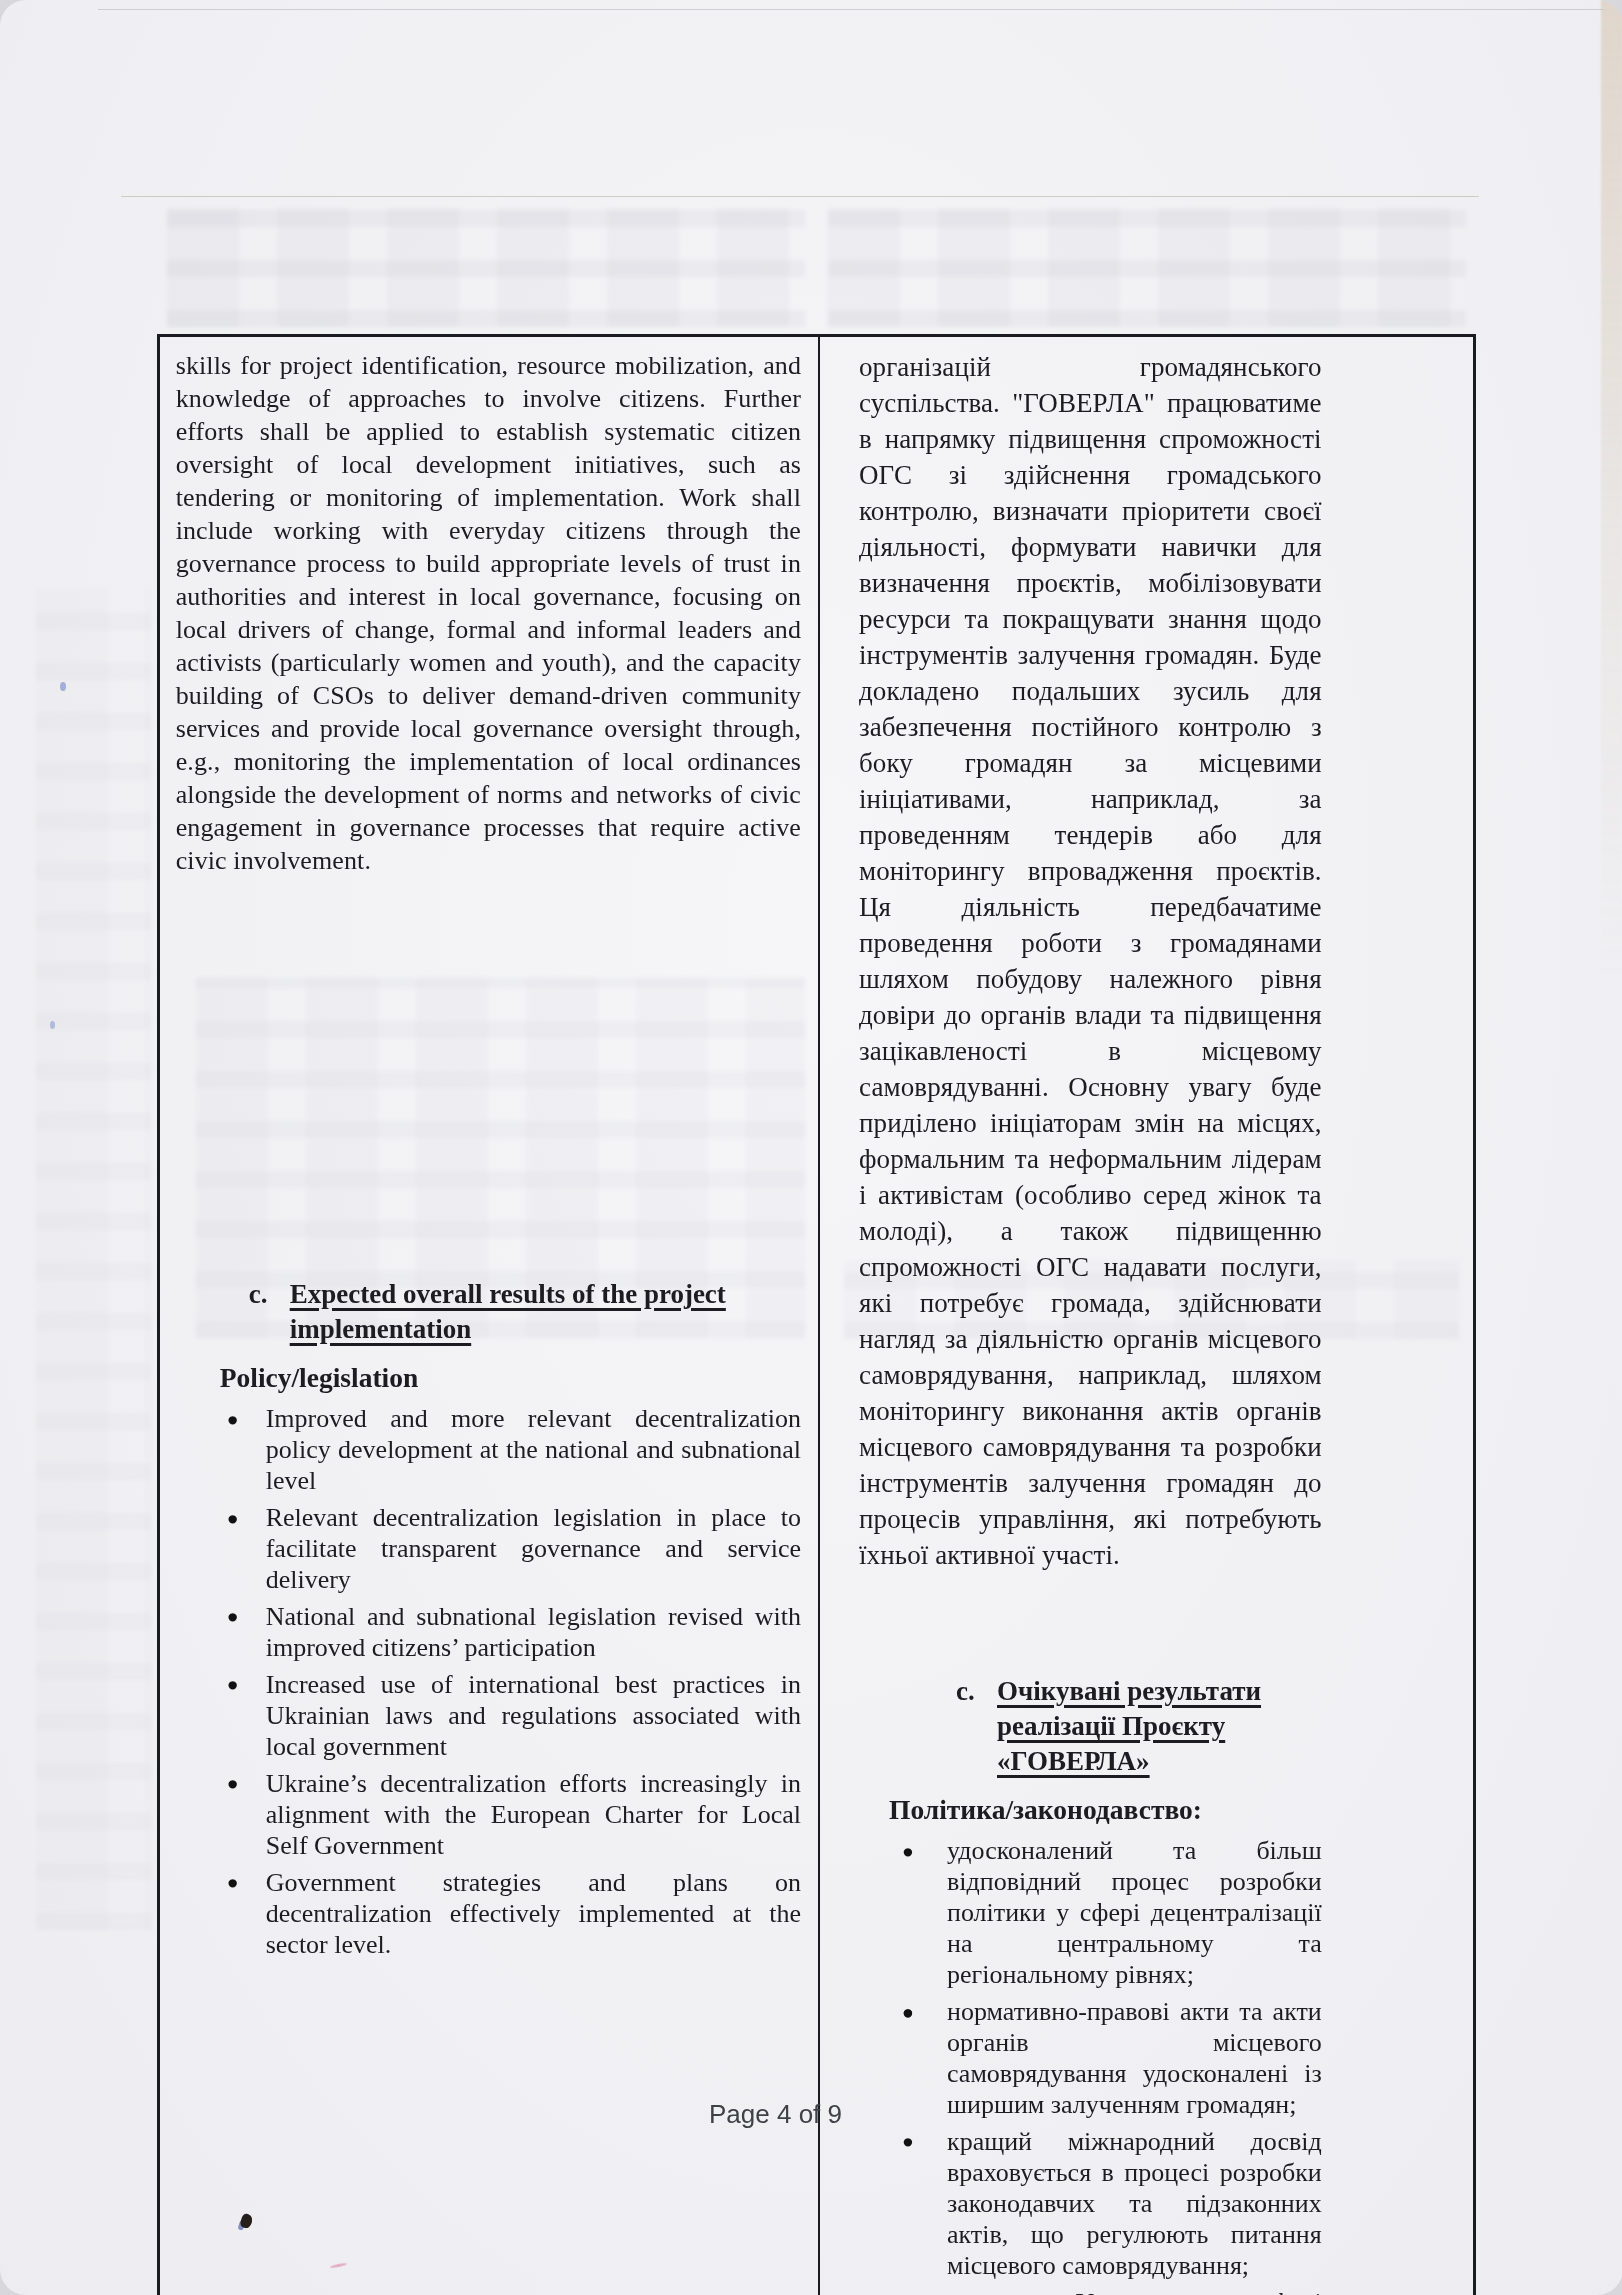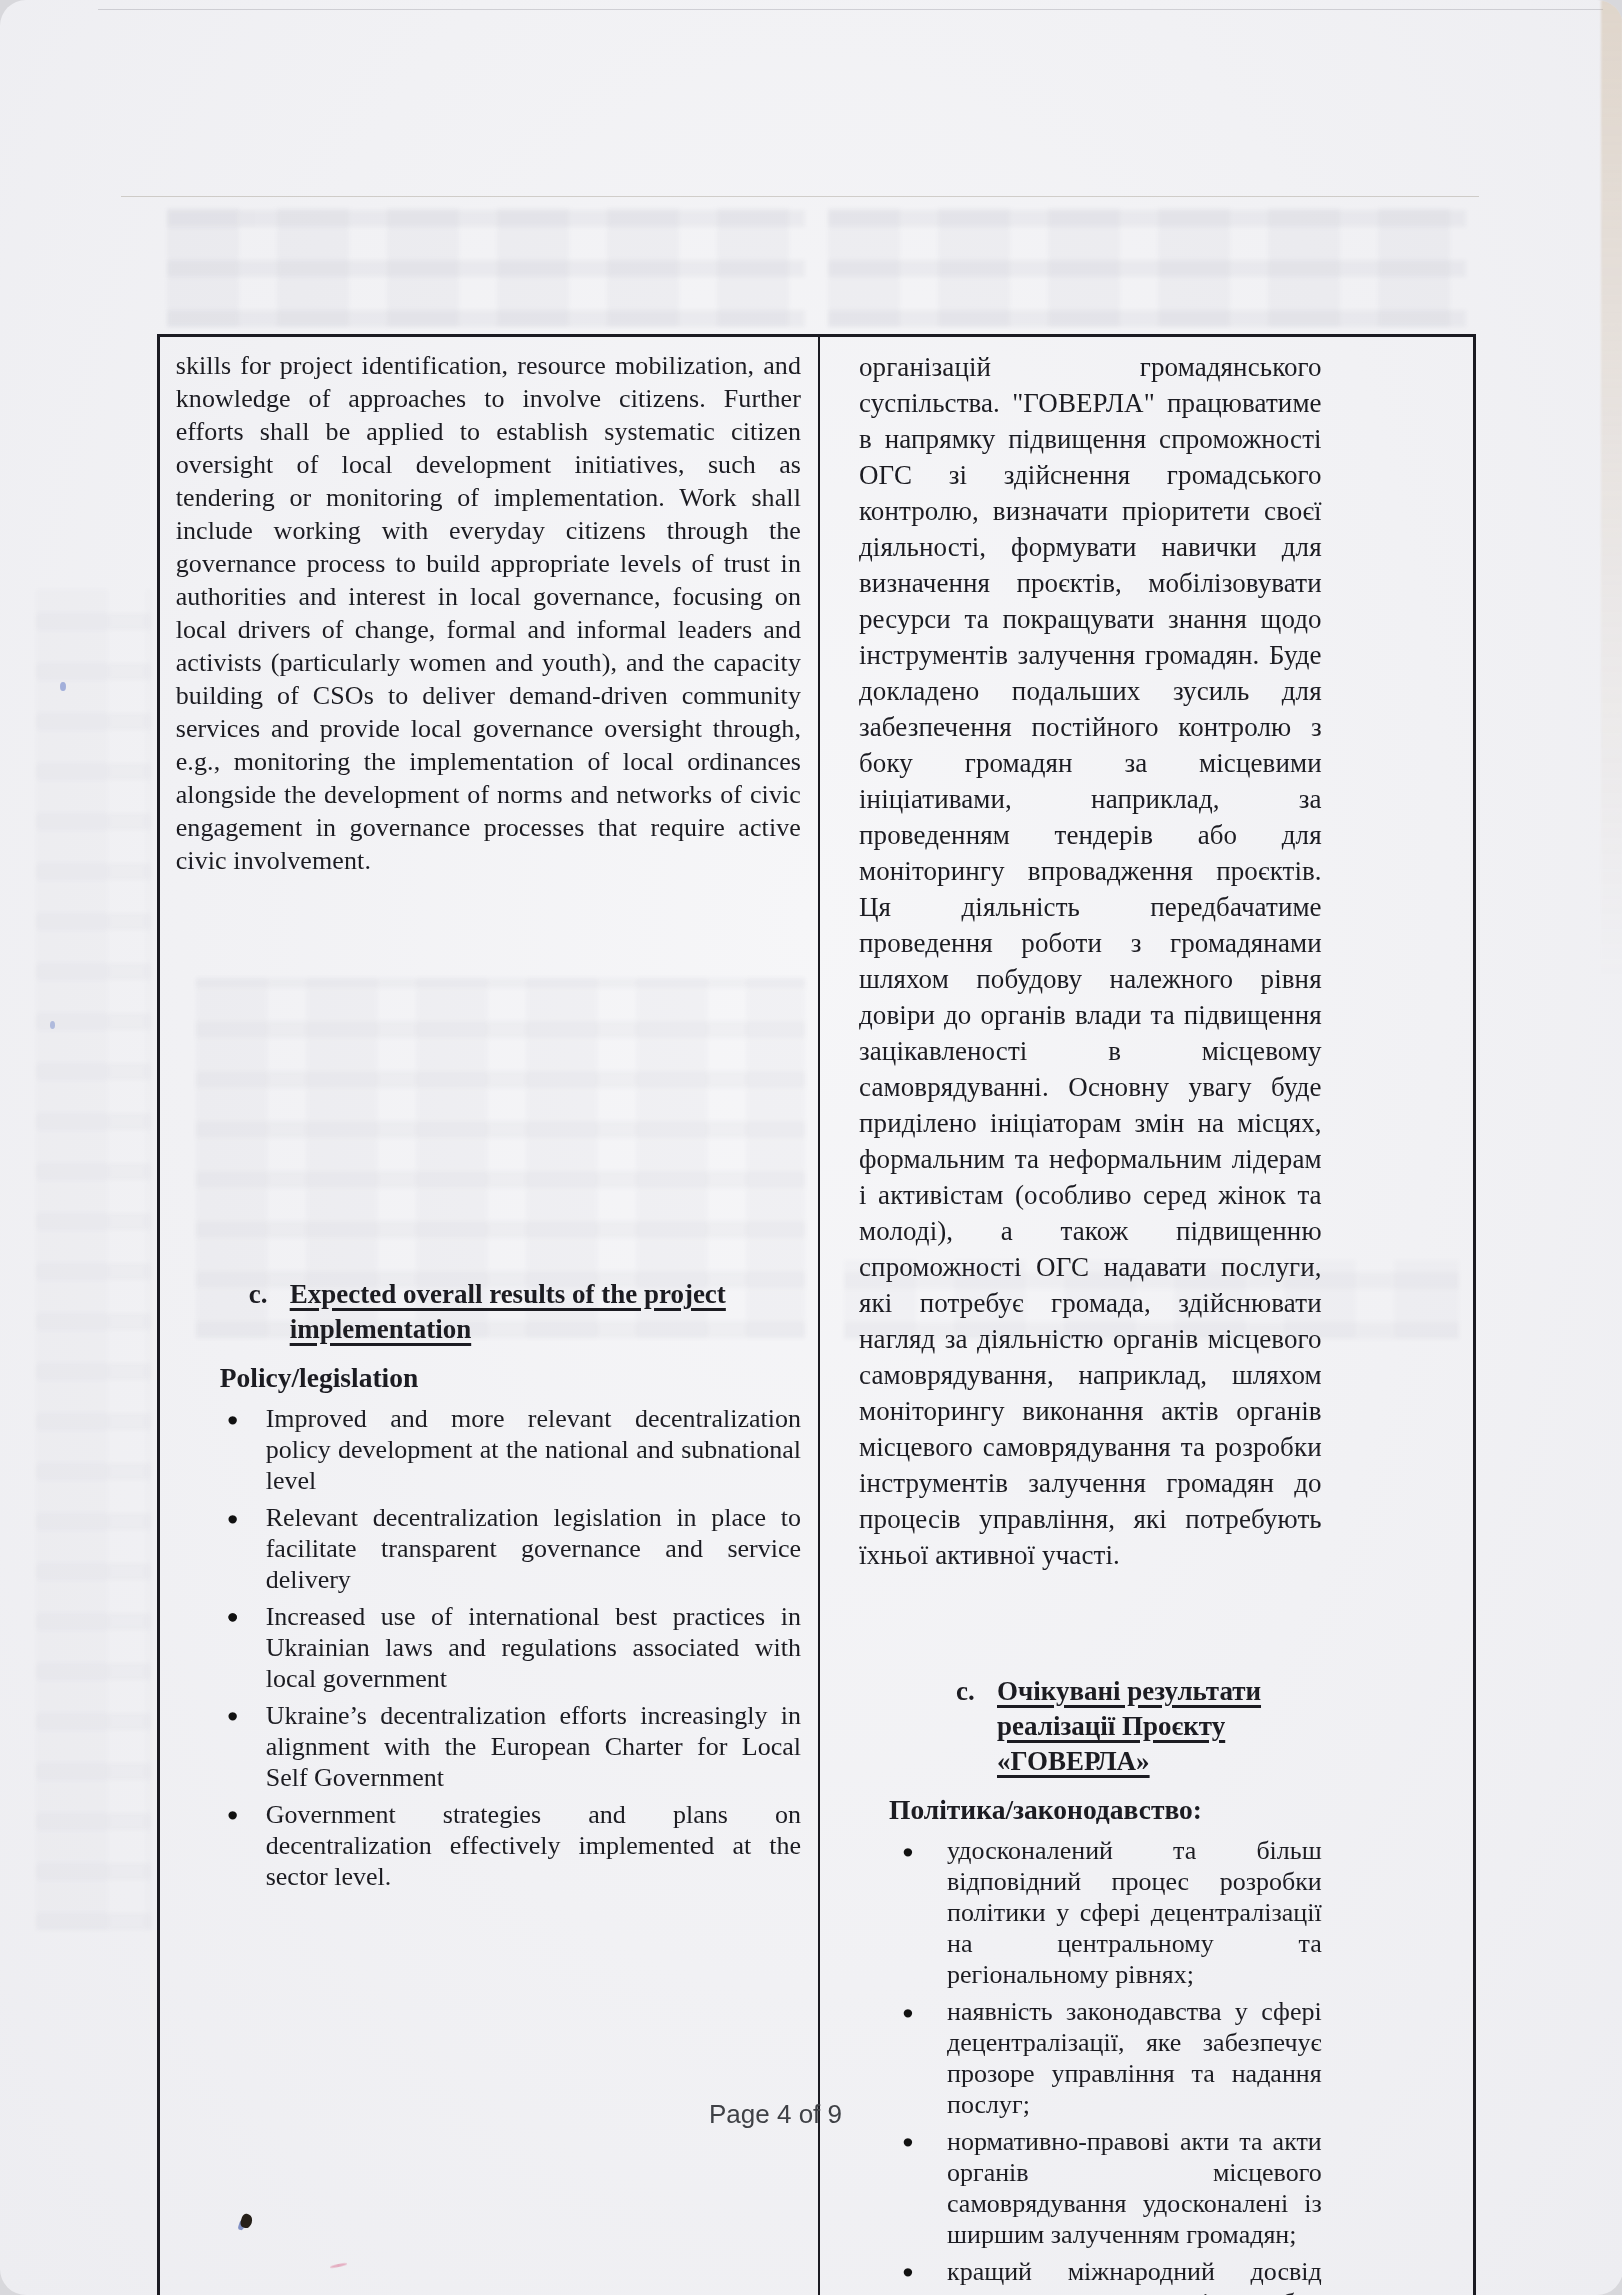--- a/index.html
+++ b/index.html
@@ -153,20 +153,21 @@
         <li>
           <span class="blt">●</span>
           <span>Improved and more relevant decentralization policy development at the national and subnational level</span>
         </li>
         <li>
           <span class="blt">●</span>
           <span>Relevant decentralization legislation in place to facilitate transparent governance and service delivery</span>
         </li>
         <li>
           <span class="blt">●</span>
+          <span>National and subnational legislation revised with improved citizens’ participation</span>
         </li>
         <li>
           <span class="blt">●</span>
           <span>Increased use of international best practices in Ukrainian laws and regulations associated with local government</span>
         </li>
         <li>
           <span class="blt">●</span>
           <span>Ukraine’s decentralization efforts increasingly in alignment with the European Charter for Local Self Government</span>
         </li>
         <li>
@@ -186,21 +187,20 @@
 
       <div class="subhead">Політика/законодавство:</div>
 
       <ul class="results">
         <li>
           <span class="blt">●</span>
           <span>удосконалений та більш відповідний процес розробки політики у сфері децентралізації на центральному та регіональному рівнях;</span>
         </li>
         <li>
           <span class="blt">●</span>
-          <span>наявність законодавства у сфері децентралізації, яке забезпечує прозоре управління та надання послуг;</span>
         </li>
         <li>
           <span class="blt">●</span>
           <span>нормативно-правові акти та акти органів місцевого самоврядування удосконалені із ширшим залученням громадян;</span>
         </li>
         <li>
           <span class="blt">●</span>
           <span>кращий міжнародний досвід враховується в процесі розробки законодавчих та підзаконних актів, що регулюють питання місцевого самоврядування;</span>
         </li>
         <li>

